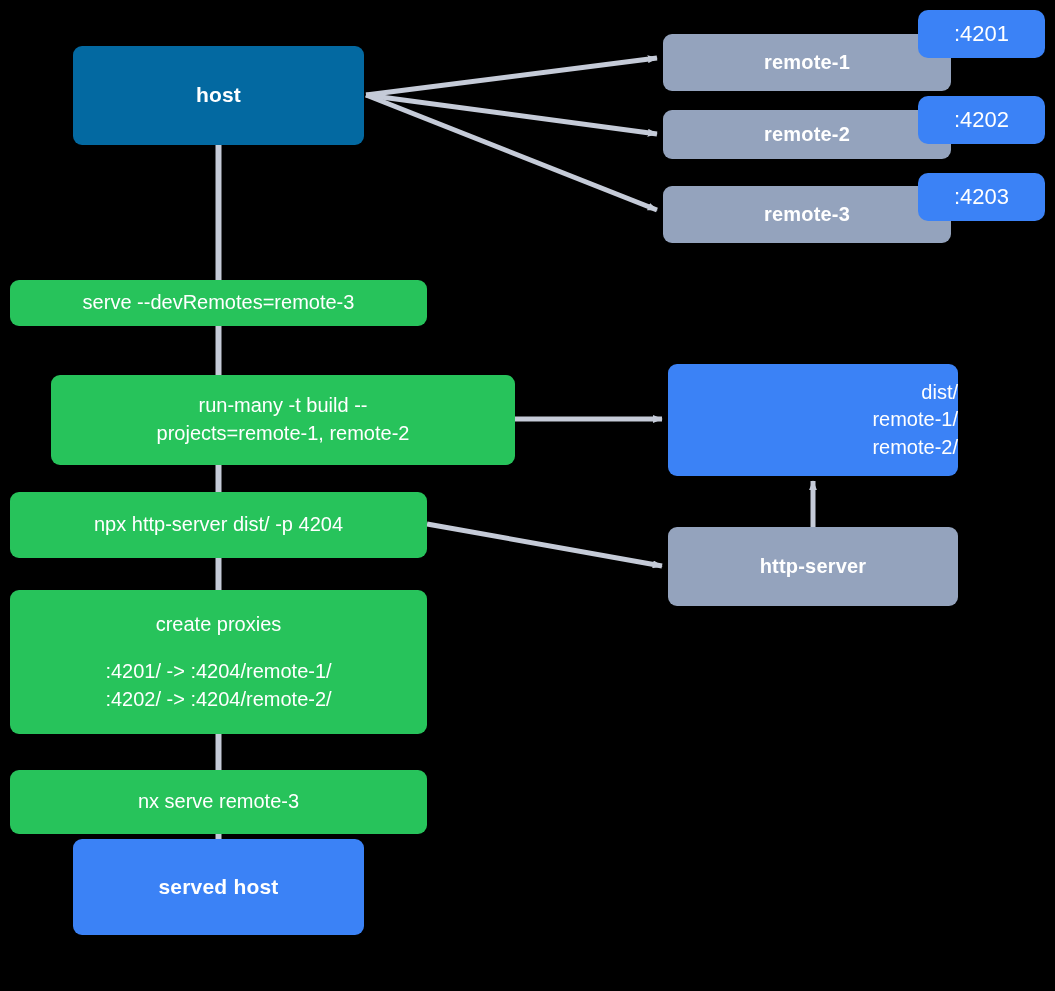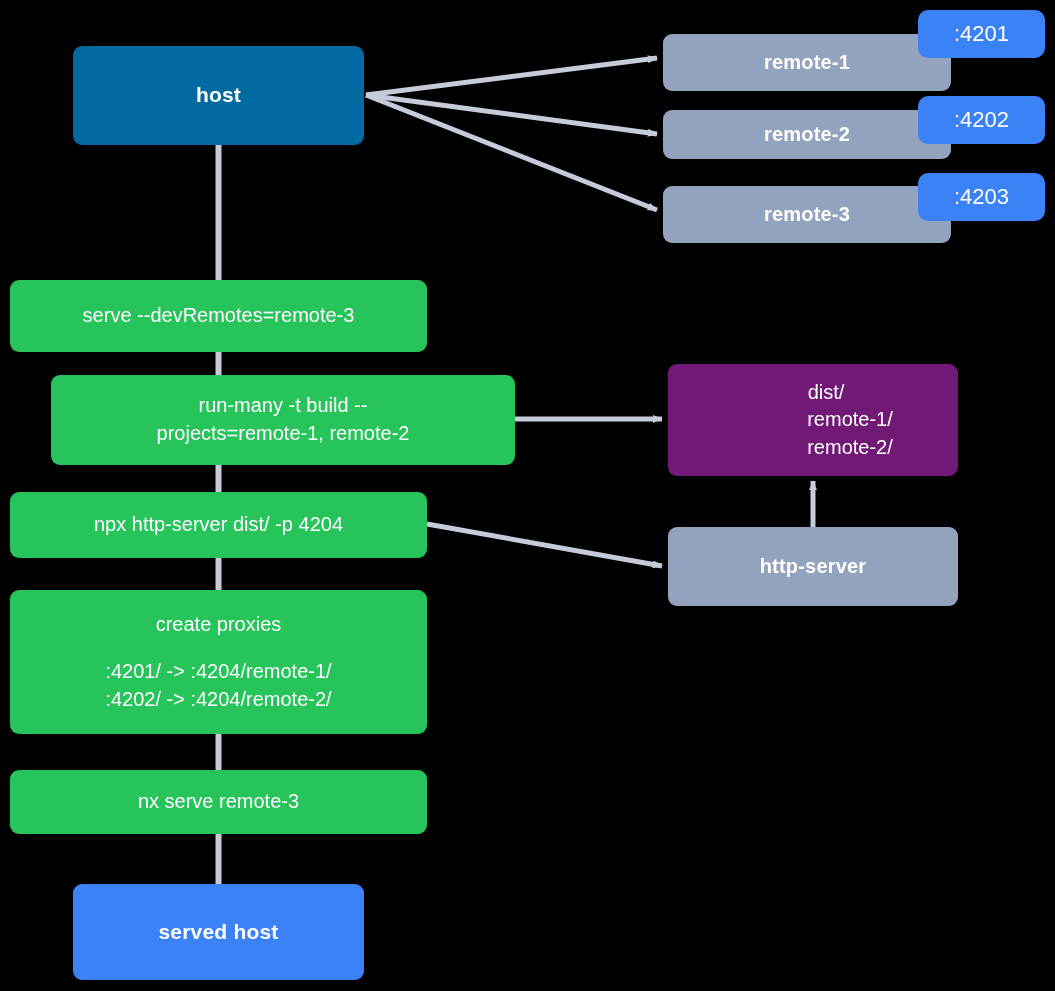--- a/index.html
+++ b/index.html
@@ -69,24 +69,24 @@
     font-size: 20px;
     font-weight: 400;
   }
   .node.port {
     background: #3b82f6;
     font-size: 22px;
     font-weight: 400;
     border-radius: 10px;
   }
   .node.tree {
-    background: #701a75;
+    background: #3b82f6;
     font-size: 20px;
     font-weight: 400;
-    align-items: center;
+    align-items: flex-end;
     text-align: left;
     padding-left: 26px;
   }
   .tree-line {
     display: block;
   }
   .tree-line.indent {
     padding-left: 48px;
   }
   .gap {
@@ -139,21 +139,21 @@
     <span>:4202</span>
   </div>
 
   <div class="node remote" style="left:663px; top:186px; width:288px; height:57px;">
     <span>remote-3</span>
   </div>
   <div class="node port" style="left:918px; top:173px; width:127px; height:48px;">
     <span>:4203</span>
   </div>
 
-  <div class="node green" style="left:10px; top:280px; width:417px; height:72px;">
+  <div class="node green" style="left:10px; top:280px; width:417px; height:46px;">
     <span>serve --devRemotes=remote-3</span>
   </div>
 
   <div class="node green" style="left:10px; top:375px; width:464px; height:90px;margin-left:41px;">
     <span>run-many -t build --
 projects=remote-1, remote-2</span>
   </div>
 
   <div class="node green" style="left:10px; top:492px; width:417px; height:66px;">
     <span>npx http-server dist/ -p 4204</span>
@@ -163,21 +163,21 @@
     <span class="proxy-title">create proxies</span>
     <span class="gap"></span>
     <span class="proxy-line">:4201/ -&gt; :4204/remote-1/</span>
     <span class="proxy-line">:4202/ -&gt; :4204/remote-2/</span>
   </div>
 
   <div class="node green" style="left:10px; top:770px; width:417px; height:64px;">
     <span>nx serve remote-3</span>
   </div>
 
-  <div class="node served" style="left:73px; top:884px; width:291px; height:96px;justify-content:center;">
+  <div class="node served" style="left:73px; top:839px; width:291px; height:96px;justify-content:center;">
     <span>served host</span>
   </div>
 
   <div class="node tree" style="left:668px; top:364px; width:290px; height:112px;">
     <span class="tree-line">dist/</span>
     <span class="tree-line indent">remote-1/</span>
     <span class="tree-line indent">remote-2/</span>
   </div>
 
   <div class="node gray" style="left:668px; top:527px; width:290px; height:79px;">

